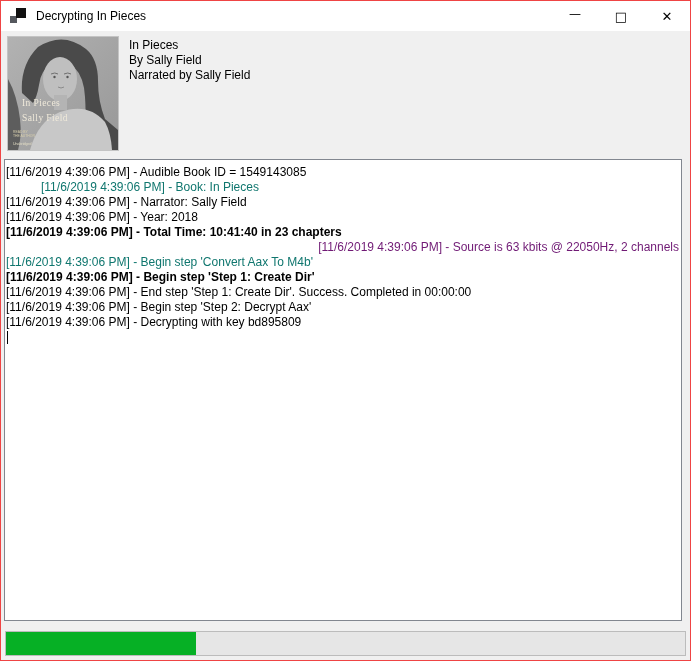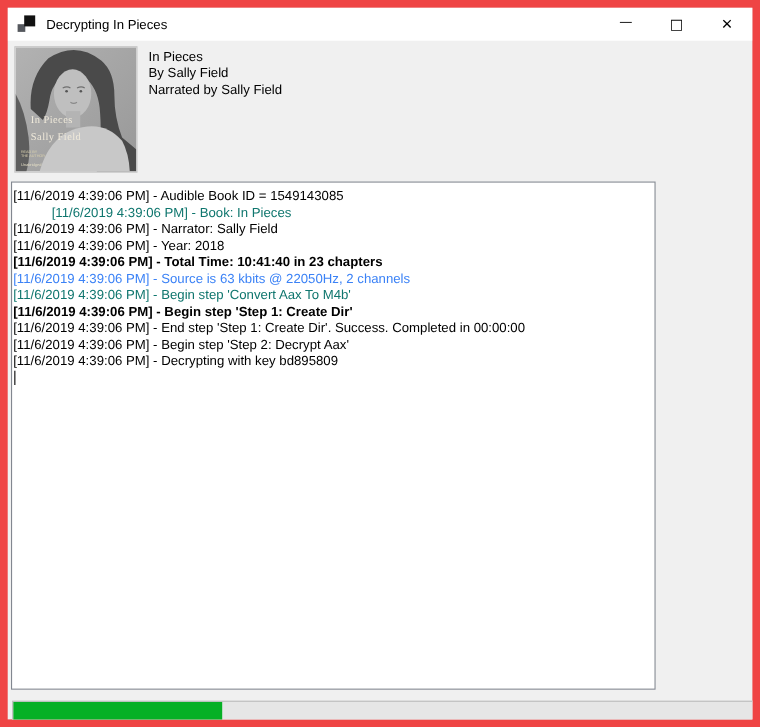--- a/index.html
+++ b/index.html
@@ -3,21 +3,21 @@
 <meta charset="utf-8">
 <style>
   * { box-sizing: border-box; margin: 0; padding: 0; }
   html, body { background: #d9d9d9; }
   body { font-family: "Liberation Sans", "DejaVu Sans", sans-serif; }
 
   .window {
     position: relative;
     width: 691px; height: 661px;
     background: #f0f0f0;
-    border: 7px solid #ef4444;
+    border: 1px solid #ef4444;
     overflow: hidden;
   }
 
   
   .titlebar {
     position: absolute; left: 0; top: 0; right: 0; height: 30px;
     background: #ffffff;
     display: flex; align-items: center;
   }
   .app-icon {
@@ -56,21 +56,21 @@
   .cover svg { display: block; }
 
   .book-info {
     position: absolute; left: 128px; top: 37px;
     font-size: 12px; line-height: 15px; color: #000000;
   }
 
   
   .log-box {
     position: absolute; left: 3px; top: 158px;
-    width: 586px; height: 462px;
+    width: 678px; height: 462px;
     background: #ffffff;
     border: 1px solid #828790;
     padding: 5px 2px 0 1px;
     font-size: 12px; line-height: 15px;
     color: #000000;
     overflow: hidden;
     white-space: nowrap;
   }
   .log-line { height: 15px; }
   .caret-line { height: 15px; display: flex; align-items: center; }
@@ -155,21 +155,21 @@
     <div>By Sally Field</div>
     <div>Narrated by Sally Field</div>
   </div>
 
   <div class="log-box">
     <div class="log-line" style="color: rgb(0, 0, 0);">[11/6/2019 4:39:06 PM] - Audible Book ID = 1549143085</div>
     <div class="log-line" style="color: #0f766e; padding-left: 35px;">[11/6/2019 4:39:06 PM] - Book: In Pieces</div>
     <div class="log-line" style="color: rgb(0, 0, 0);">[11/6/2019 4:39:06 PM] - Narrator: Sally Field</div>
     <div class="log-line" style="color: rgb(0, 0, 0);">[11/6/2019 4:39:06 PM] - Year: 2018</div>
     <div class="log-line" style="color: rgb(0, 0, 0); font-weight: bold;">[11/6/2019 4:39:06 PM] - Total Time: 10:41:40 in 23 chapters</div>
-    <div class="log-line" style="color: #3b82f6;">[11/6/2019 4:39:06 PM] - Source is 63 kbits @ 22050Hz, 2 channels</div>
+    <div class="log-line" style="color: #701a75; text-align: right;">[11/6/2019 4:39:06 PM] - Source is 63 kbits @ 22050Hz, 2 channels</div>
     <div class="log-line" style="color: #0f766e;">[11/6/2019 4:39:06 PM] - Begin step 'Convert Aax To M4b'</div>
     <div class="log-line" style="color: rgb(0, 0, 0); font-weight: bold;">[11/6/2019 4:39:06 PM] - Begin step 'Step 1: Create Dir'</div>
     <div class="log-line" style="color: rgb(0, 0, 0);">[11/6/2019 4:39:06 PM] - End step 'Step 1: Create Dir'. Success. Completed in 00:00:00</div>
     <div class="log-line" style="color: rgb(0, 0, 0);">[11/6/2019 4:39:06 PM] - Begin step 'Step 2: Decrypt Aax'</div>
     <div class="log-line" style="color: rgb(0, 0, 0);">[11/6/2019 4:39:06 PM] - Decrypting with key bd895809</div>
     <div class="caret-line">
       <span class="caret"></span>
     </div>
   </div>
 

